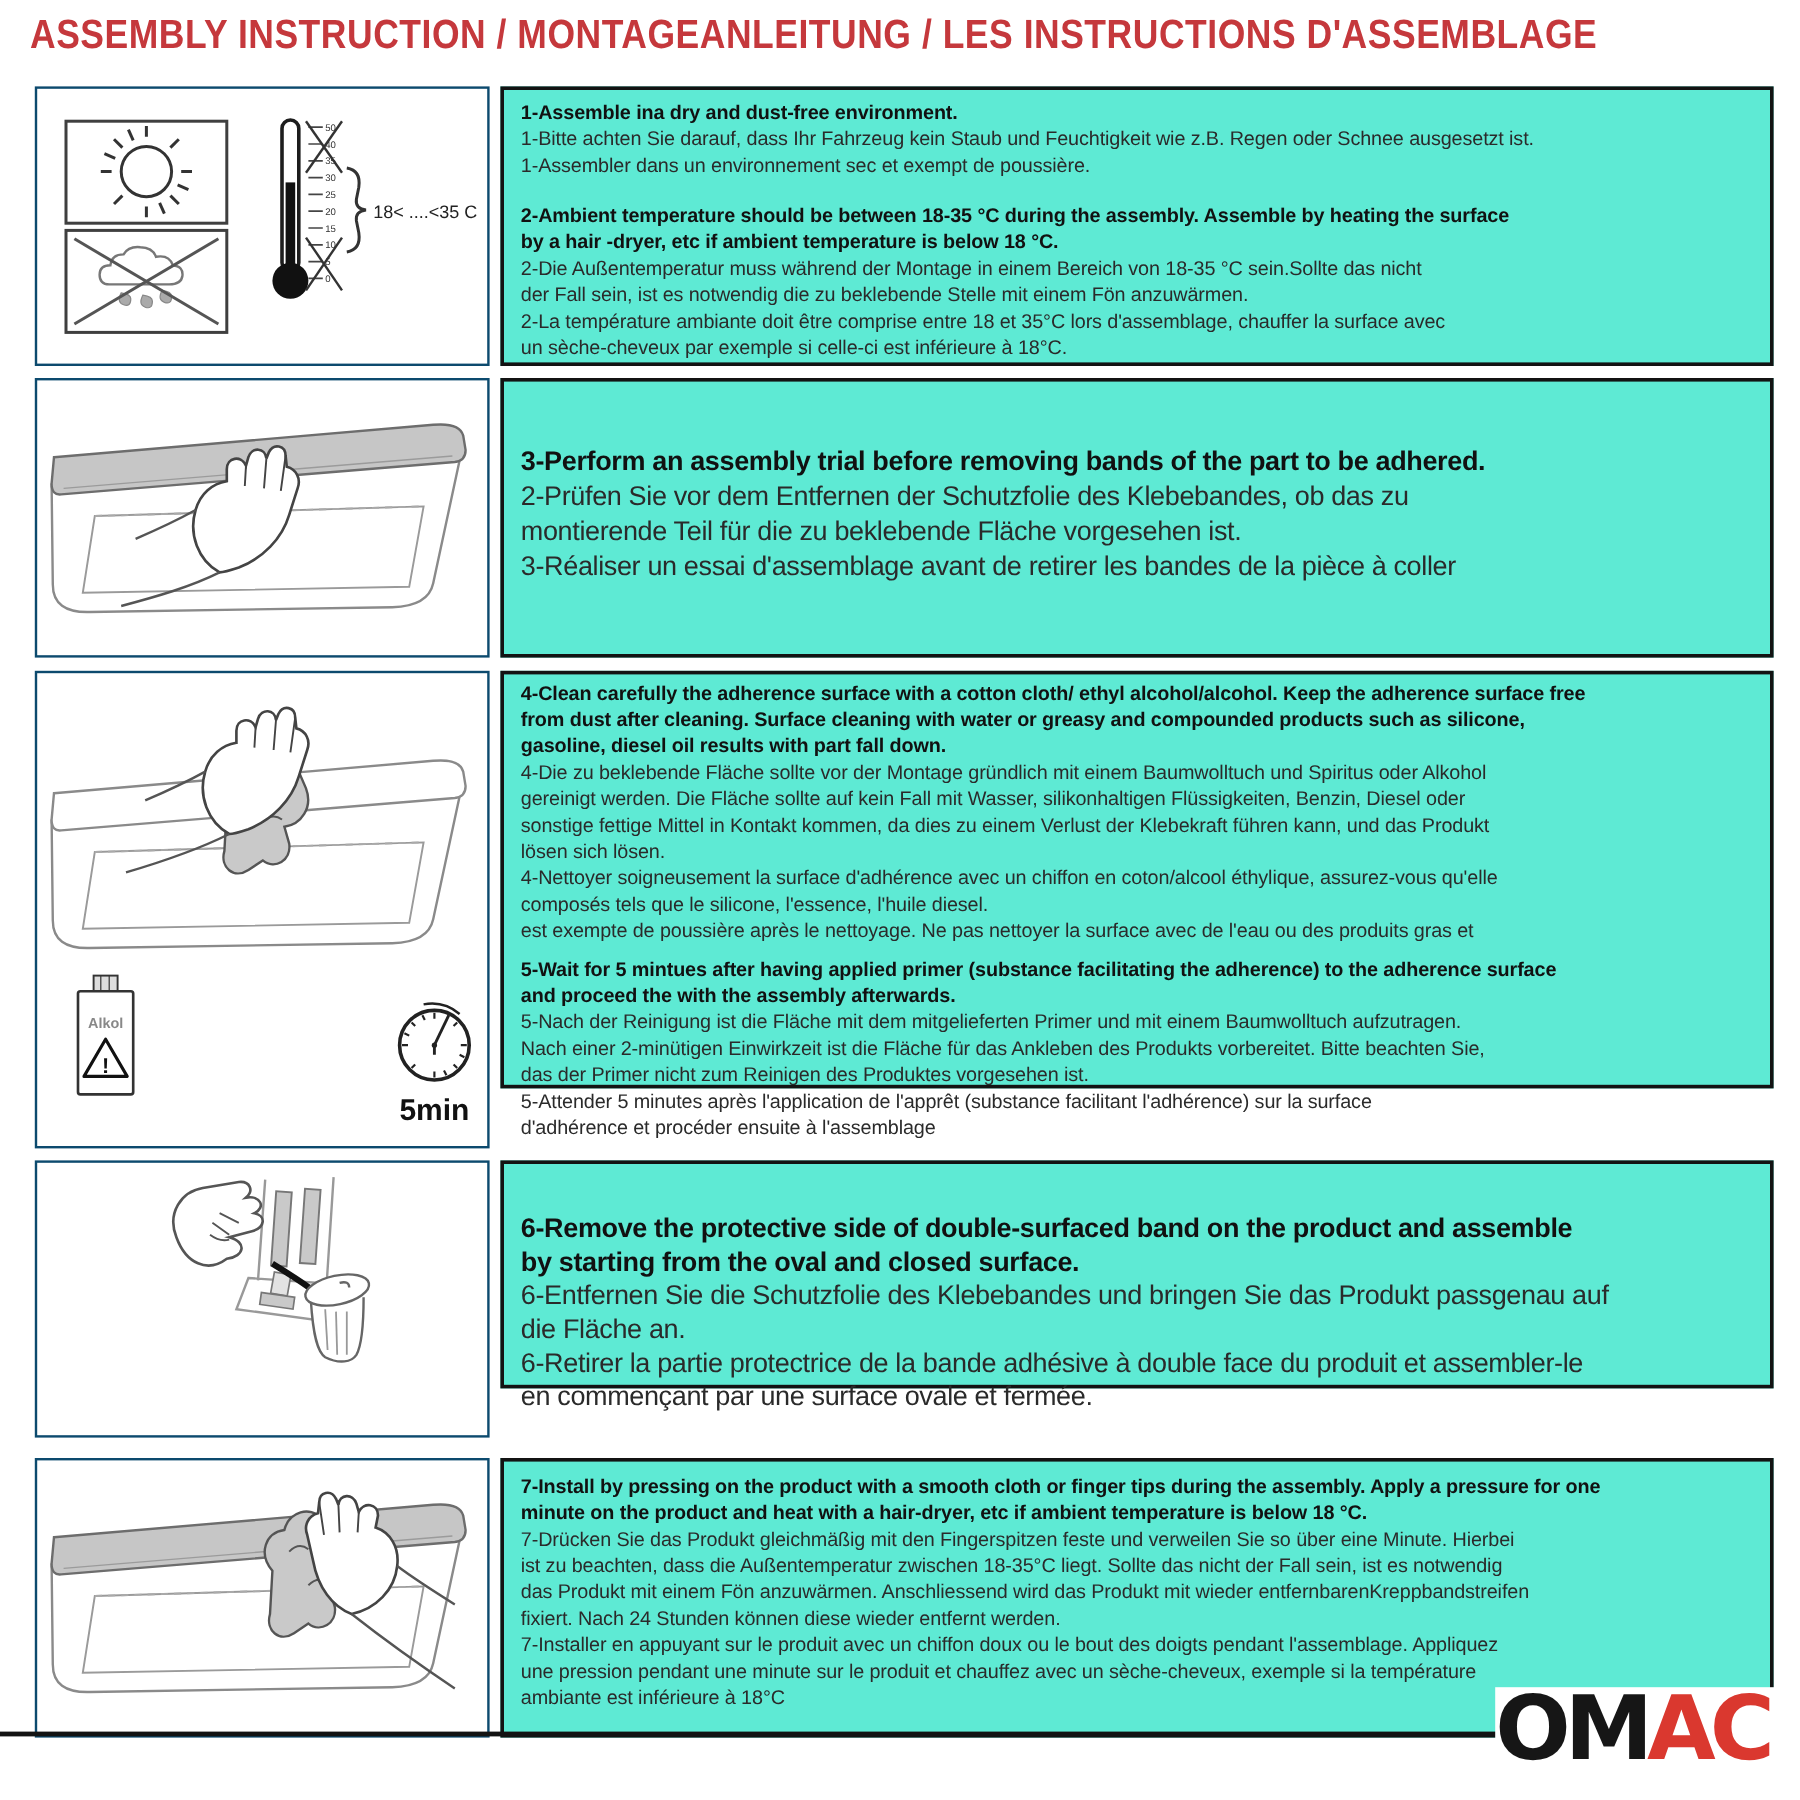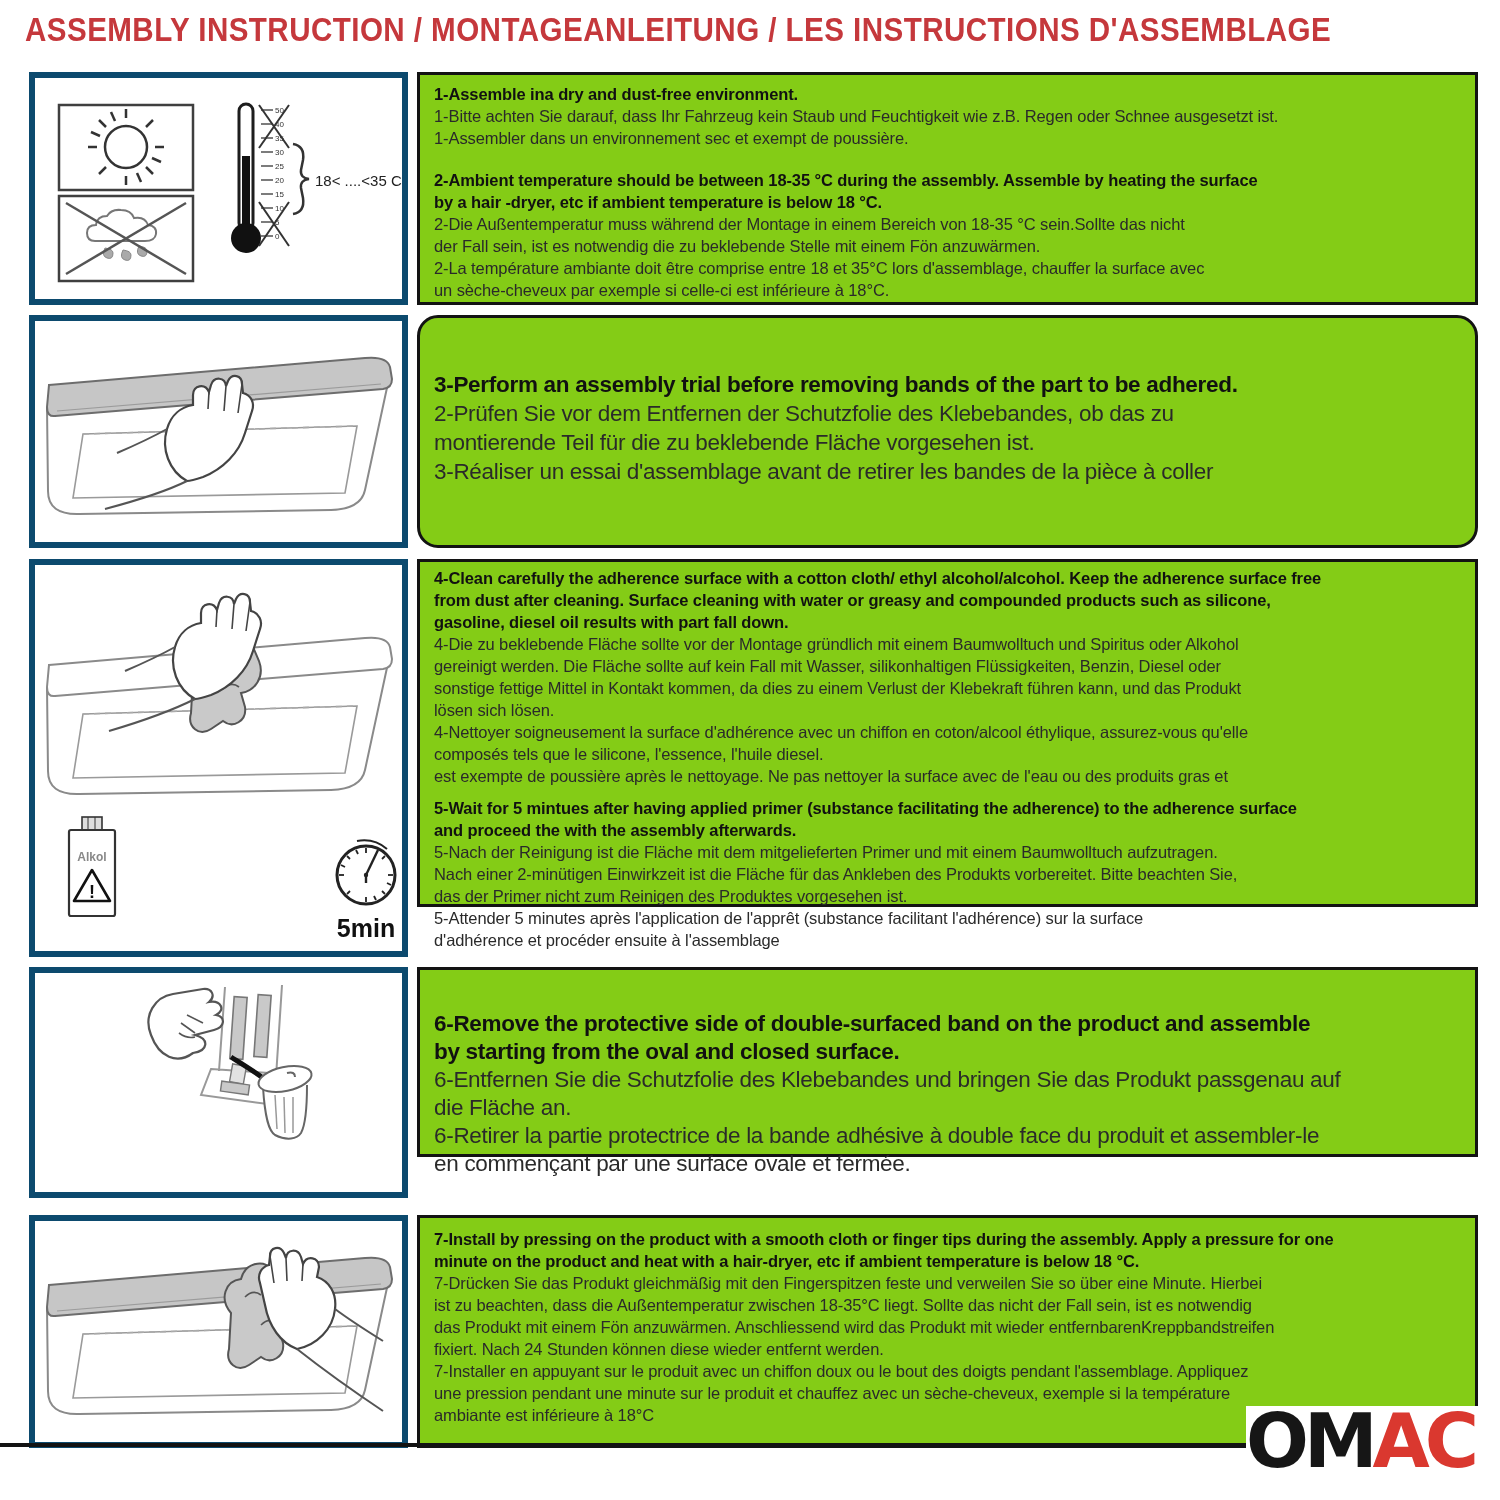--- a/index.html
+++ b/index.html
@@ -1,19 +1,19 @@
 <!DOCTYPE html>
 <html><head>
 <meta charset="utf-8">
 <style>
   html,body{margin:0;padding:0;background:#ffffff;}
   body{width:1500px;height:1500px;position:relative;font-family:"Liberation Sans",sans-serif;overflow:hidden;}
   .title{position:absolute;left:25px;top:10px;white-space:nowrap;font-weight:bold;font-size:34px;color:#c5383c;transform:scaleX(0.87);transform-origin:left top;letter-spacing:0.5px;}
-  .imgbox{position:absolute;box-sizing:border-box;background:#fff;border:6px solid #0c4a6e;left:29px;width:379px;}
-  .txtbox{position:absolute;box-sizing:border-box;background:#84cc16;border:3px solid #131313;left:417px;width:1061px;padding:8px 10px 0 14px;}
+  .imgbox{position:absolute;box-sizing:border-box;background:#fff;border:2px solid #0c4a6e;left:29px;width:379px;}
+  .txtbox{position:absolute;box-sizing:border-box;background:#5eead4;border:3px solid #131313;left:417px;width:1061px;padding:8px 10px 0 14px;}
   .ln{font-size:16.5px;line-height:22px;color:#2a2a2a;letter-spacing:-0.1px;white-space:nowrap;overflow:hidden;}
   .b{font-weight:bold;color:#111;}
   .sp10{height:10px;} .sp20{height:20px;}
   .big .ln{font-size:22.5px;line-height:29px;letter-spacing:-0.3px;}
   .big4 .ln{font-size:22.5px;line-height:28px;letter-spacing:-0.3px;}
   .footer-line{position:absolute;left:0;top:1443px;width:1253px;height:4px;background:#131313;}
   .logo{position:absolute;left:1246px;top:1406px;width:254px;height:94px;background:#fff;display:flex;align-items:flex-start;justify-content:flex-start;}
   .logo-text{font-family:"DejaVu Sans",sans-serif;font-weight:bold;font-size:74px;line-height:70px;letter-spacing:-5px;}
   .logo-black{color:#161616;}
   .logo-red{color:#da382f;}
@@ -125,21 +125,21 @@
     </g>
     <g>
       <path d="M152,160 C134,150 126,128 132,108 C136,94 146,86 158,84 L158,74 C158,64 170,62 174,71 L176,64 C179,55 190,56 191,65 L193,60 C197,52 207,54 207,63 L208,72 C216,74 220,82 217,90 L210,112 C204,132 188,148 168,156 C162,158 156,160 152,160 Z" fill="#fff" stroke="#444" stroke-width="2.2"></path>
       <path d="M174,71 L173,88 M191,65 L189,90 M207,63 L203,92" fill="none" stroke="#444" stroke-width="1.6"></path>
       <path d="M152,160 C128,172 100,180 70,188" fill="none" stroke="#555" stroke-width="2"></path>
       <path d="M132,108 C114,118 96,126 82,132" fill="none" stroke="#555" stroke-width="2"></path>
     </g>
   </svg>
 </div>
 
-<div class="txtbox big" style="top:315px;height:233px;padding-top:52px;border-radius:21px;">
+<div class="txtbox big" style="top:315px;height:233px;padding-top:52px;">
   <div class="ln b">3-Perform an assembly trial before removing bands of the part to be adhered.</div>
   <div class="ln">2-Prüfen Sie vor dem Entfernen der Schutzfolie des Klebebandes, ob das zu</div>
   <div class="ln">montierende Teil für die zu beklebende Fläche vorgesehen ist.</div>
   <div class="ln">3-Réaliser un essai d'assemblage avant de retirer les bandes de la pièce à coller</div>
 </div>
 
 <div class="imgbox" style="top:559px;height:398px;">
   <svg width="375" height="394" viewBox="0 0 375 394">
     <g transform="translate(0,36)">
       <path d="M12,86 L13,170 Q13,194 44,193 L296,189 Q326,188 330,169 L353,62" fill="none" stroke="#8a8a8a" stroke-width="2"></path>

